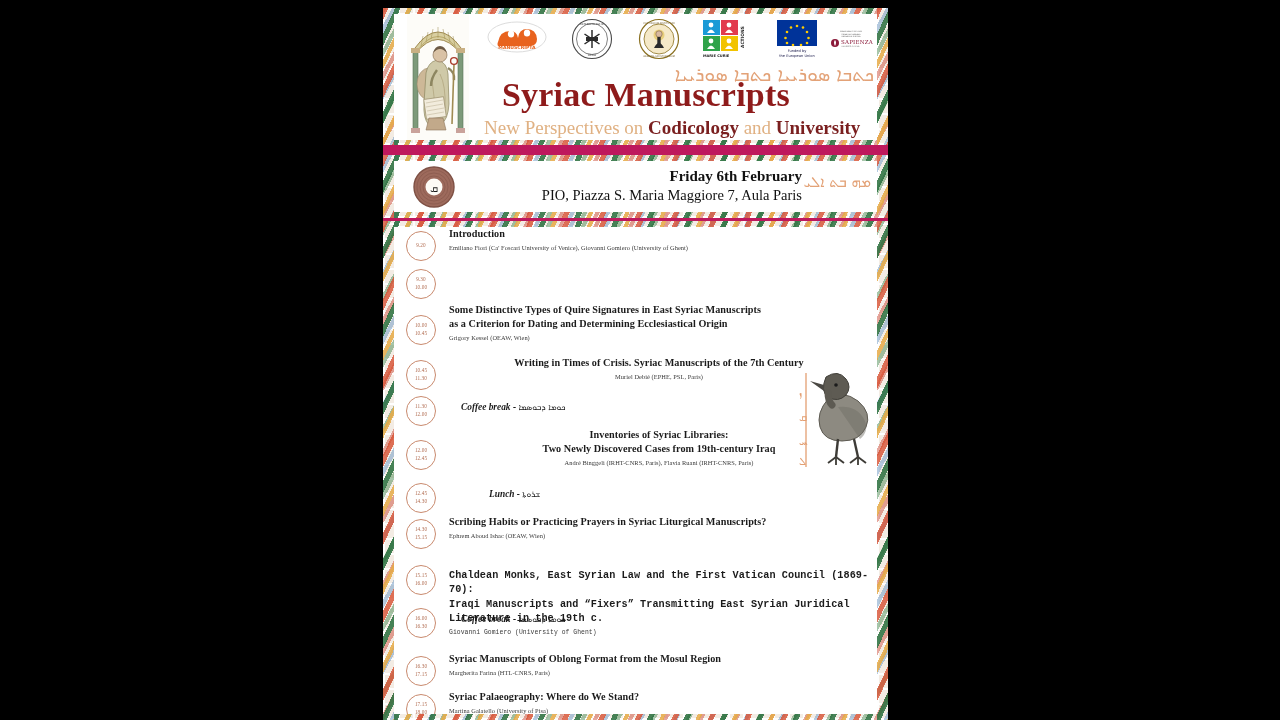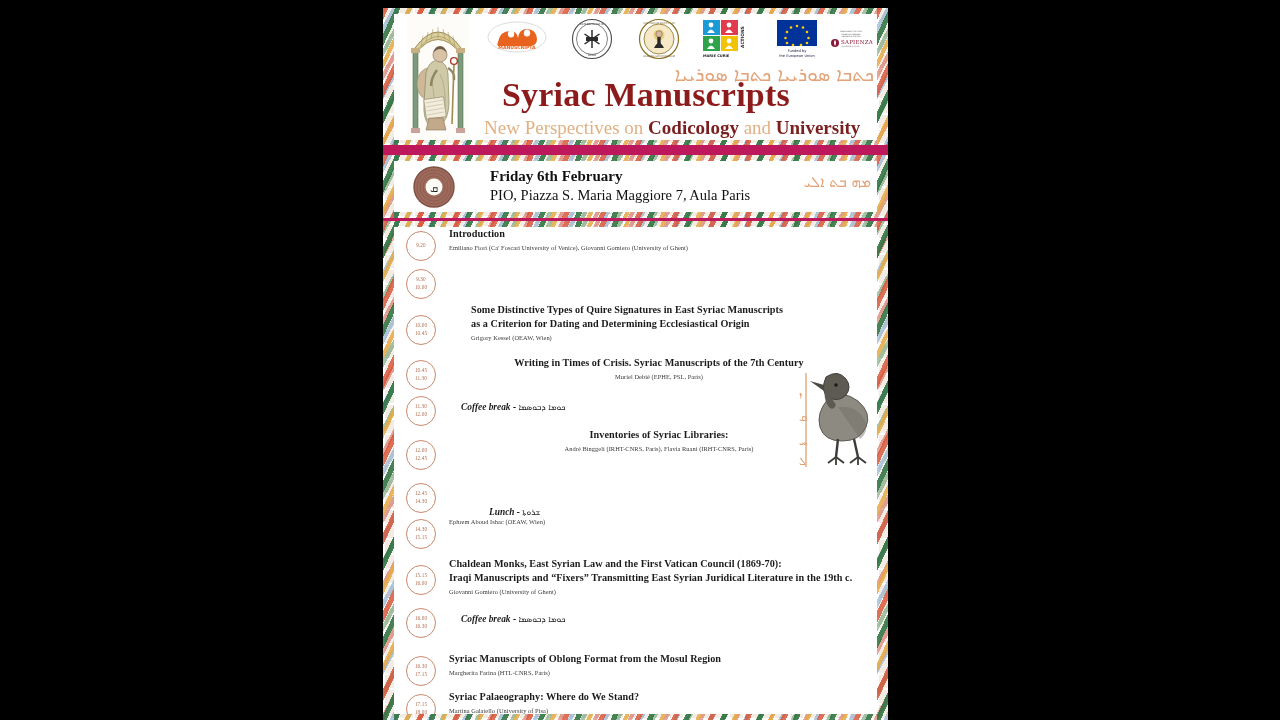--- a/index.html
+++ b/index.html
@@ -87,22 +87,22 @@
   .sub-tan  { color:#e0b183; }
   .sub-dark { color:#7a1f1f; font-weight:bold; }
 
   
   #date-panel { left:0; top:147px; width:505px; height:63px; }
   #date-inner {
     position:absolute; left:11px; top:6px; width:483px; height:51px; background:#fff;
   }
   #medallion { position:absolute; left:18px; top:4px; width:44px; height:44px; }
   #date-text {
-    position:absolute; left:96px; top:6px; width:320px;
-    text-align:left; color:#111;
+    position:absolute; left:88px; top:6px; width:320px;
+    text-align:right; color:#111;
   }
   #date-line1 { font-size:15px; font-weight:bold; line-height:1.25; }
   #date-line2 { font-size:14.5px; line-height:1.3; }
   #date-syr {
     position:absolute; right:6px; top:12px;
     font-family:"DejaVu Sans", sans-serif; font-size:15px;
     color:#e3a277; direction:rtl; white-space:nowrap;
   }
 
   
@@ -354,21 +354,21 @@
               <div class="time-badge" style="top: 4px;">
                 <span>9.30</span>
                 <span>10.00</span>
               </div>
             </div>
             <div class="row" style="height: 53px;">
               <div class="time-badge" style="top: 11.5px;">
                 <span>10.00</span>
                 <span>10.45</span>
               </div>
-              <div class="entry" style="top: 0px; margin-left: 22px;">
+              <div class="entry" style="top: 0px;">
                 <div class="etitle">Some Distinctive Types of Quire Signatures in East Syriac Manuscripts</div>
                 <div class="etitle">as a Criterion for Dating and Determining Ecclesiastical Origin</div>
                 <div class="espk">Grigory Kessel (OEAW, Wien)</div>
               </div>
             </div>
             <div class="row" style="height: 38px;">
               <div class="time-badge" style="top: 4px;">
                 <span>10.45</span>
                 <span>11.30</span>
               </div>
@@ -386,47 +386,49 @@
                 <div class="break">Coffee break - <span class="syr">ܟܘܡܐ ܕܒܘܣܡܐ</span></div>
               </div>
             </div>
             <div class="row" style="height: 53px; text-align: center;">
               <div class="time-badge" style="top: 11.5px;">
                 <span>12.00</span>
                 <span>12.45</span>
               </div>
               <div class="entry" style="top: 0px;">
                 <div class="etitle">Inventories of Syriac Libraries:</div>
+                <div class="etitle">Two Newly Discovered Cases from 19th-century Iraq</div>
                 <div class="espk">André Binggeli (IRHT-CNRS, Paris), Flavia Ruani (IRHT-CNRS, Paris)</div>
               </div>
             </div>
             <div class="row" style="height: 34px;">
               <div class="time-badge" style="top: 2px;">
                 <span>12.45</span>
                 <span>14.30</span>
               </div>
-              <div class="entry" style="top: 26px;">
+              <div class="entry" style="top: 8px;">
                 <div class="break center">Lunch - <span class="syr">ܫܪܘܬܐ</span></div>
               </div>
             </div>
             <div class="row" style="height: 38px;">
               <div class="time-badge" style="top: 4px;">
                 <span>14.30</span>
                 <span>15.15</span>
               </div>
               <div class="entry" style="top: 0px;">
+                <div class="etitle">Scribing Habits or Practicing Prayers in Syriac Liturgical Manuscripts?</div>
                 <div class="espk">Ephrem Aboud Ishac (OEAW, Wien)</div>
               </div>
             </div>
             <div class="row" style="height: 53px;">
               <div class="time-badge" style="top: 11.5px;">
                 <span>15.15</span>
                 <span>16.00</span>
               </div>
-              <div class="entry" style="top: 4px;">
+              <div class="entry" style="top: 16px; font-family: Liberation Mono, monospace;">
                 <div class="etitle">Chaldean Monks, East Syrian Law and the First Vatican Council (1869-70):</div>
                 <div class="etitle">Iraqi Manuscripts and “Fixers” Transmitting East Syrian Juridical Literature in the 19th c.</div>
                 <div class="espk">Giovanni Gomiero (University of Ghent)</div>
               </div>
             </div>
             <div class="row" style="height: 34px;">
               <div class="time-badge" style="top: 2px;">
                 <span>16.00</span>
                 <span>16.30</span>
               </div>

